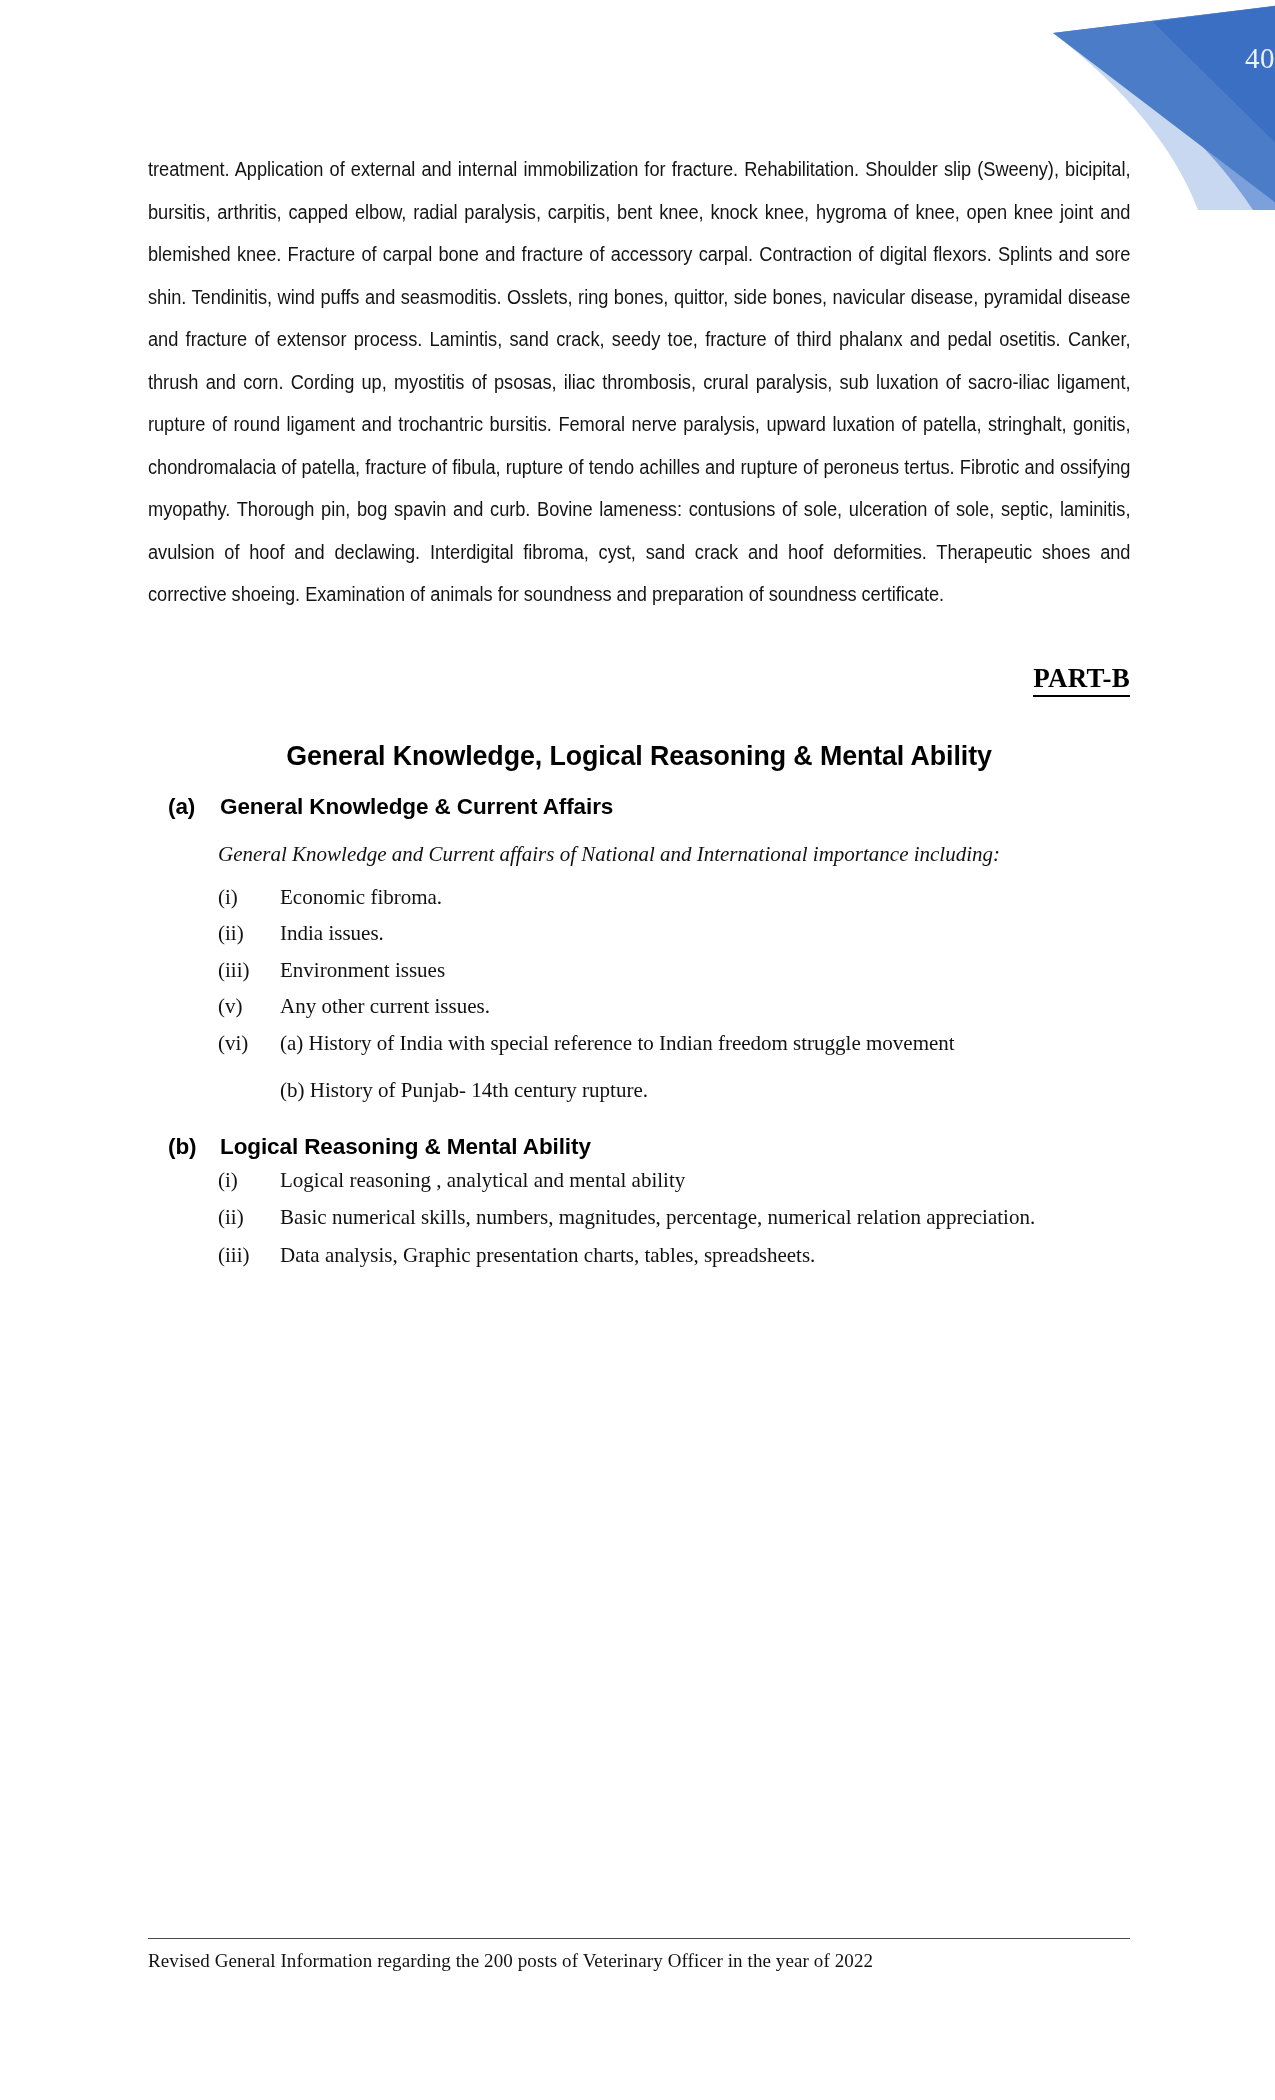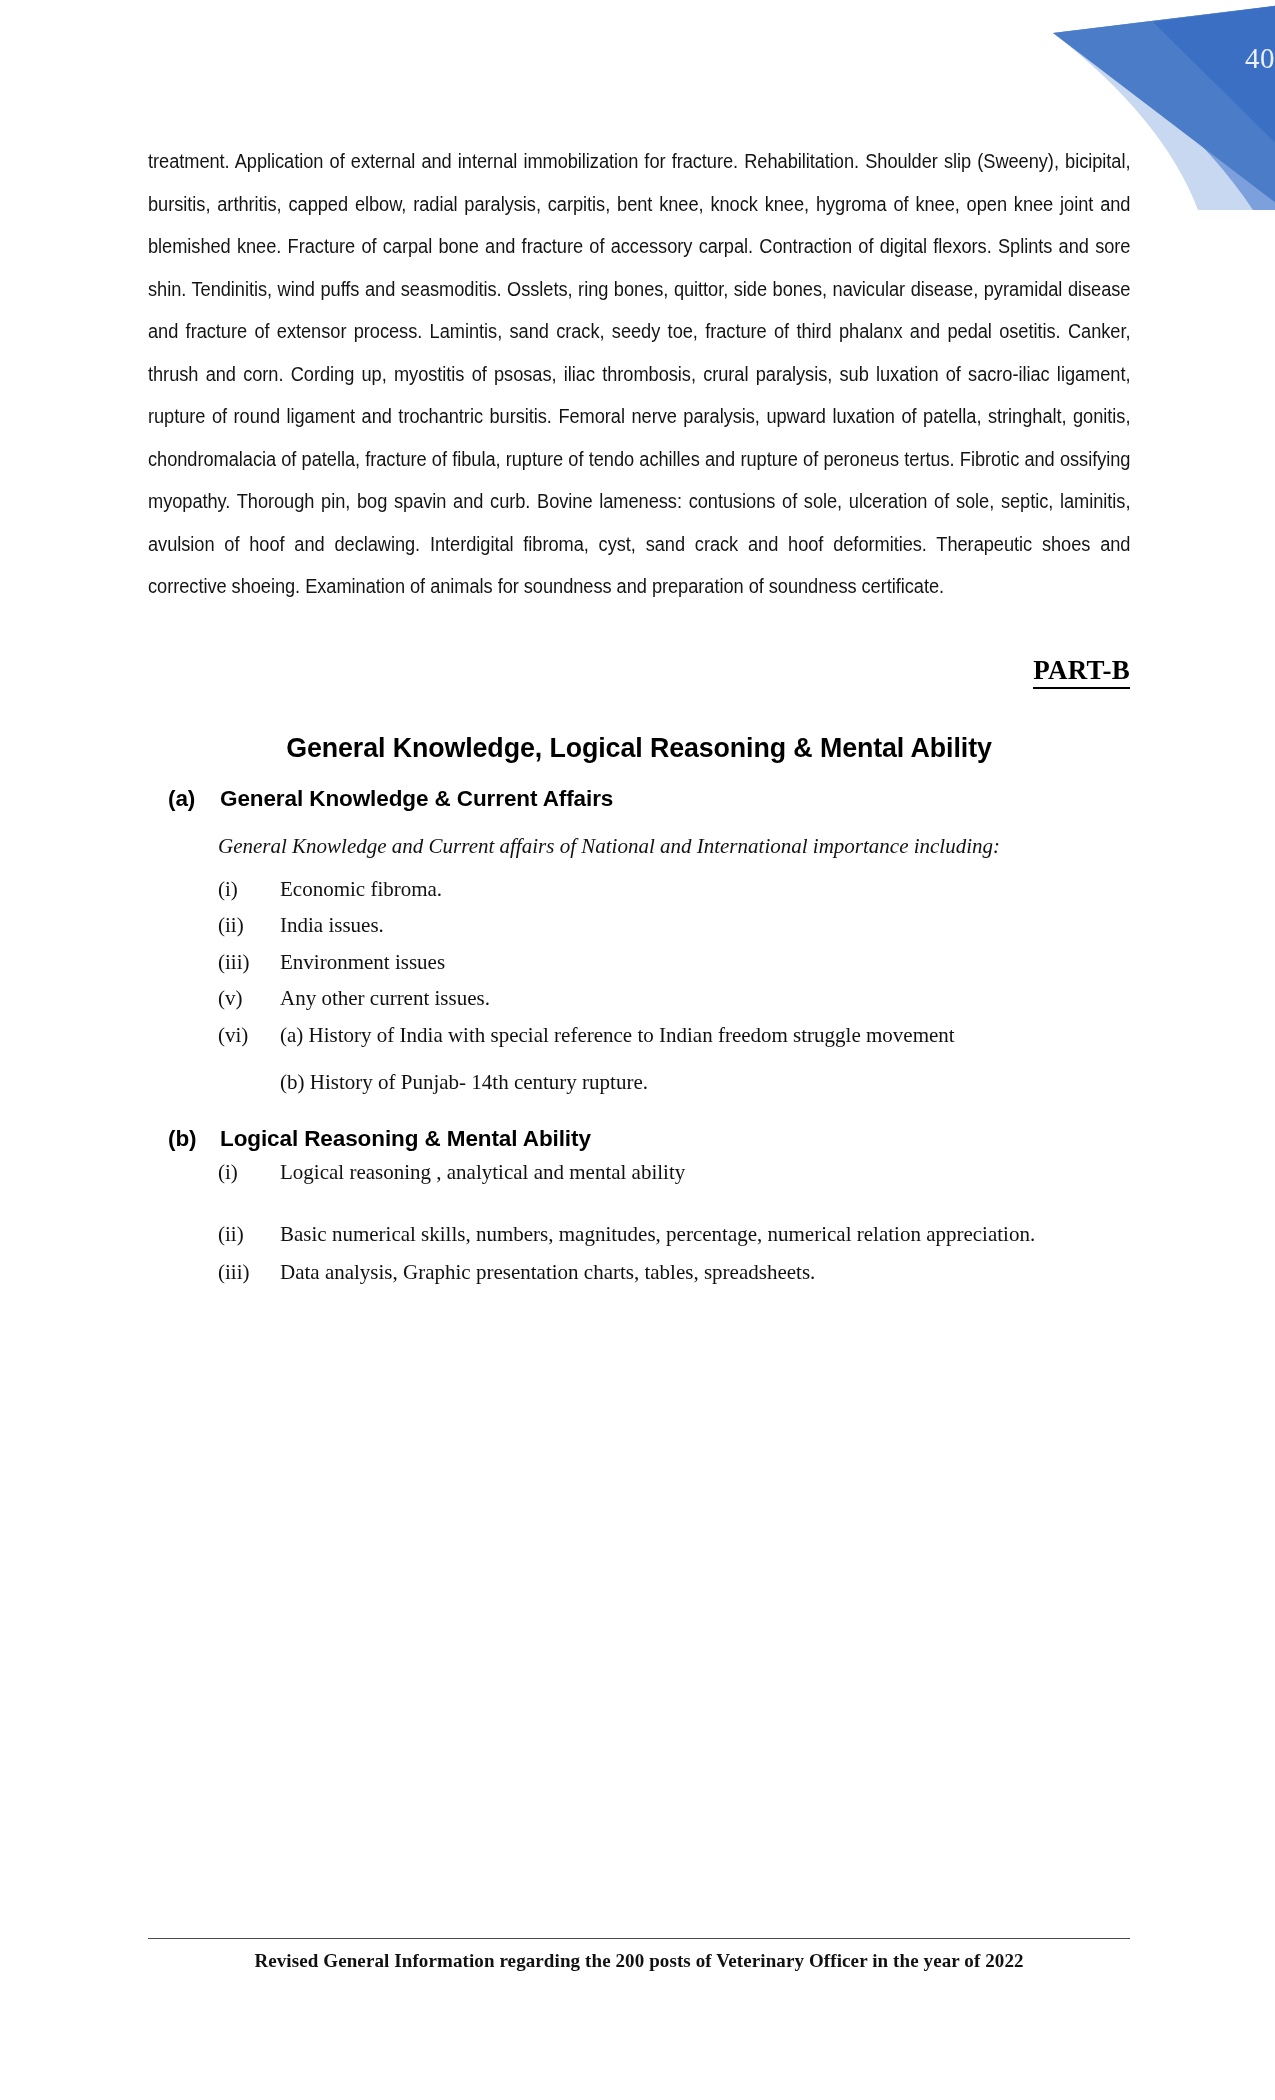--- a/index.html
+++ b/index.html
@@ -35,21 +35,21 @@
     font-size: 29px;
     color: #eaf1fb;
     letter-spacing: 0.5px;
     line-height: 1;
   }
 
   
   .content {
     position: absolute;
     left: 148px;
-    top: 140px;
+    top: 148px;
     width: 982px;
   }
 
   .body-para {
     font-family: "Liberation Sans", sans-serif;
     font-size: 19.5px;
     line-height: 42.5px;
     text-align: justify;
     text-justify: inter-word;
     color: #141414;
@@ -120,21 +120,21 @@
     display: flex;
     align-items: baseline;
     font-family: "Liberation Serif", serif;
     font-size: 21px;
     line-height: 34.5px;
     color: #111;
     margin-top: 2px;
   }
   .rn-item .rn-num { width: 62px; flex: none; }
   .rn-item .rn-text { flex: 1; text-align: justify; }
-  .rn-item .rn-text.jst { text-align: justify; text-justify: inter-word; margin-top: 25px; }
+  .rn-item .rn-text.jst { text-align: justify; text-justify: inter-word; }
 
   .sub-line {
     font-family: "Liberation Serif", serif;
     font-size: 21px;
     line-height: 34.5px;
     color: #111;
     padding-left: 132px;
     margin-top: 13px;
   }
 
@@ -146,27 +146,25 @@
     position: absolute;
     left: 148px;
     top: 1938px;
     width: 982px;
   }
   .footer-rule {
     border-top: 1.3px solid #4a4a4a;
     width: 100%;
   }
   .footer-text {
-    text-align: center;
     font-family: "Liberation Serif", serif;
     font-size: 19px;
     color: #111;
     margin-top: 11px;
     letter-spacing: 0.1px;
-    font-weight: bold;
   }
 </style>
 </head>
 <body>
 
 <div class="page">
 
   <div class="corner-graphic">
     <svg viewBox="0 0 290 210" preserveAspectRatio="none">
       <path d="M290,0 L290,210 L150,210 Q120,120 20,33 Z" fill="#ffffff"></path>

